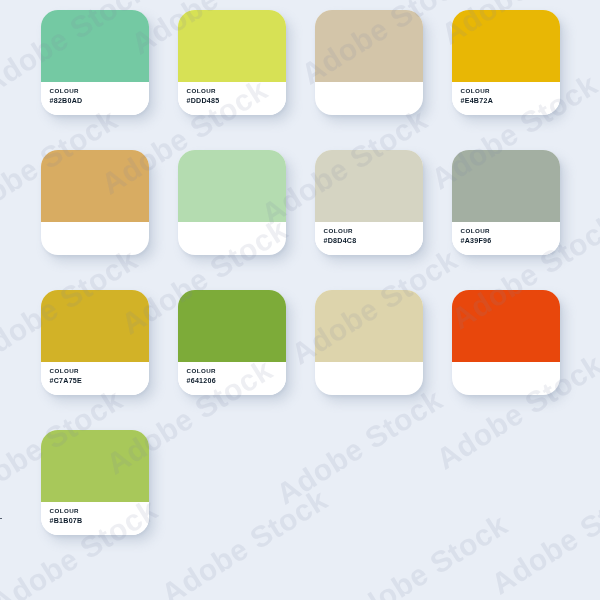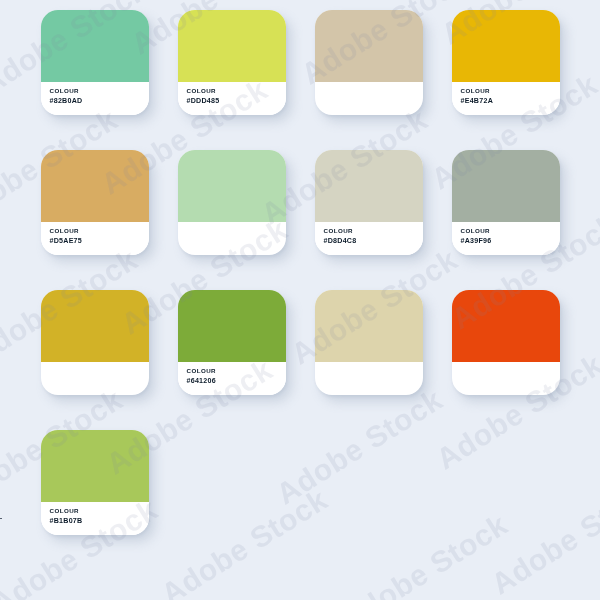--- a/index.html
+++ b/index.html
@@ -131,44 +131,44 @@
     </div>
     <div class="swatch-card">
       <div class="swatch-colour" style="background: rgb(232, 183, 5);"></div>
       <div class="swatch-info">
         <div class="swatch-label">COLOUR</div>
         <div class="swatch-hex">#E4B72A</div>
       </div>
     </div>
     <div class="swatch-card">
       <div class="swatch-colour" style="background: rgb(216, 172, 98);"></div>
-      <div class="swatch-info">
-        <div class="swatch-label">COLOUR</div>
-        <div class="swatch-hex">#D5AE75</div>
-      </div>
     </div>
     <div class="swatch-card">
       <div class="swatch-colour" style="background: rgb(180, 220, 176);"></div>
     </div>
     <div class="swatch-card">
       <div class="swatch-colour" style="background: rgb(213, 212, 194);"></div>
       <div class="swatch-info">
         <div class="swatch-label">COLOUR</div>
         <div class="swatch-hex">#D8D4C8</div>
       </div>
     </div>
     <div class="swatch-card">
       <div class="swatch-colour" style="background: rgb(163, 175, 162);"></div>
       <div class="swatch-info">
         <div class="swatch-label">COLOUR</div>
         <div class="swatch-hex">#A39F96</div>
       </div>
     </div>
     <div class="swatch-card">
       <div class="swatch-colour" style="background: rgb(210, 178, 39);"></div>
+      <div class="swatch-info">
+        <div class="swatch-label">COLOUR</div>
+        <div class="swatch-hex">#C7A75E</div>
+      </div>
     </div>
     <div class="swatch-card">
       <div class="swatch-colour" style="background: rgb(125, 171, 57);"></div>
       <div class="swatch-info">
         <div class="swatch-label">COLOUR</div>
         <div class="swatch-hex">#641206</div>
       </div>
     </div>
     <div class="swatch-card">
       <div class="swatch-colour" style="background: rgb(221, 212, 172);"></div>

